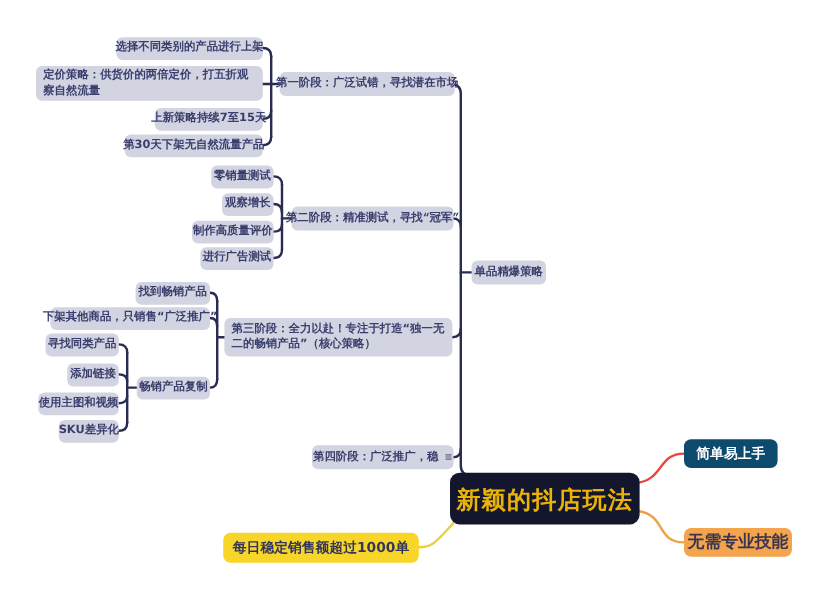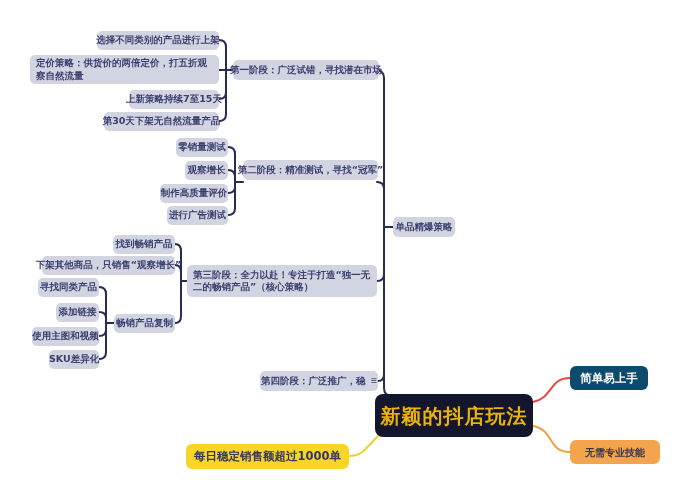--- a/index.html
+++ b/index.html
@@ -21,21 +21,21 @@
   .n-select  {left:97px;  top:31px;  width:122px; height:19px;font-family:Liberation Serif, serif;}
   .n-pricing {left:30px;  top:55px;  width:189px; height:29px;}
   .n-newstrat{left:129px; top:90px;  width:90px;  height:19px;}
   .n-day30   {left:104px; top:112px; width:115px; height:19px;}
   .s1        {left:233px; top:60px;  width:146px; height:20px;}
   
   .n-zero    {left:176px; top:138px; width:52px;  height:19px;}
   .n-growth  {left:185px; top:161px; width:43px;  height:19px;}
   .n-review  {left:160px; top:184px; width:68px;  height:19px;}
   .n-adtest  {left:167px; top:206px; width:61px;  height:19px;}
-  .s2        {left:243px; top:160px; width:135px; height:20px;}
+  .s2        {left:243px; top:172px; width:135px; height:20px;font-family:Liberation Mono, monospace;}
   
   .n-findhot  {left:113px; top:235px; width:62px;  height:19px;}
   .n-delist   {left:42px;  top:256px; width:133px; height:19px;}
   .n-similar  {left:38px;  top:278px; width:61px;  height:19px;}
   .n-addlink  {left:56px;  top:303px; width:43px;  height:19px;}
   .n-mainimg  {left:32px;  top:327px; width:67px;  height:19px;}
   .n-sku      {left:49px;  top:350px; width:50px;  height:19px;}
   .n-replicate{left:114px; top:314px; width:61px;  height:19px;}
   .s3         {left:187px; top:265px; width:190px; height:32px;}
   
@@ -45,21 +45,21 @@
   .hub   {left:393px; top:217px; width:62px; height:20px;}
   .center{
     left:375px; top:394px; width:158px; height:43px;
     background:#14162d;color:#eab308;font-size:20px;font-weight:700;
     border-radius:8px;letter-spacing:1px;
   }
   
   .b-easy   {left:570px; top:366px; width:78px;  height:24px;
              background:#0c4a6e;color:#ffffff;font-size:11.5px;border-radius:6px;}
   .b-noskill{left:570px; top:440px; width:90px;  height:24px;
-             background:#f3a44c;color:#3a3550;font-size:10px;border-radius:6px;}
+             background:#f3a44c;color:#3a3550;font-size:14px;border-radius:6px;}
   .b-sales  {left:186px; top:444px; width:163px; height:25px;
              background:#f8d529;color:#33365c;font-size:11.5px;border-radius:6px;}
 </style>
 </head>
 <body>
 
 <div id="canvas">
 
   <svg id="wires" width="684" height="500" viewBox="0 0 684 500">
     <g fill="none" stroke="#282b52" stroke-width="2" stroke-linecap="round">
@@ -108,21 +108,21 @@
   <div class="node n-day30">第30天下架无自然流量产品</div>
   <div class="node s1">第一阶段：广泛试错，寻找潜在市场</div>
 
   <div class="node n-zero">零销量测试</div>
   <div class="node n-growth">观察增长</div>
   <div class="node n-review">制作高质量评价</div>
   <div class="node n-adtest">进行广告测试</div>
   <div class="node s2">第二阶段：精准测试，寻找“冠军”</div>
 
   <div class="node n-findhot">找到畅销产品</div>
-  <div class="node n-delist">下架其他商品，只销售“观察增长”</div>
+  <div class="node n-delist">下架其他商品，只销售“广泛推广”</div>
   <div class="node n-similar">寻找同类产品</div>
   <div class="node n-addlink">添加链接</div>
   <div class="node n-mainimg">使用主图和视频</div>
   <div class="node n-sku">SKU差异化</div>
   <div class="node n-replicate">畅销产品复制</div>
   <div class="node s3 wrap">第三阶段：全力以赴！专注于打造“独一无二的畅销产品”（核心策略）</div>
 
   <div class="node s4">
     <span>第四阶段：广泛推广，稳</span>
     <span class="notes">≡</span>

